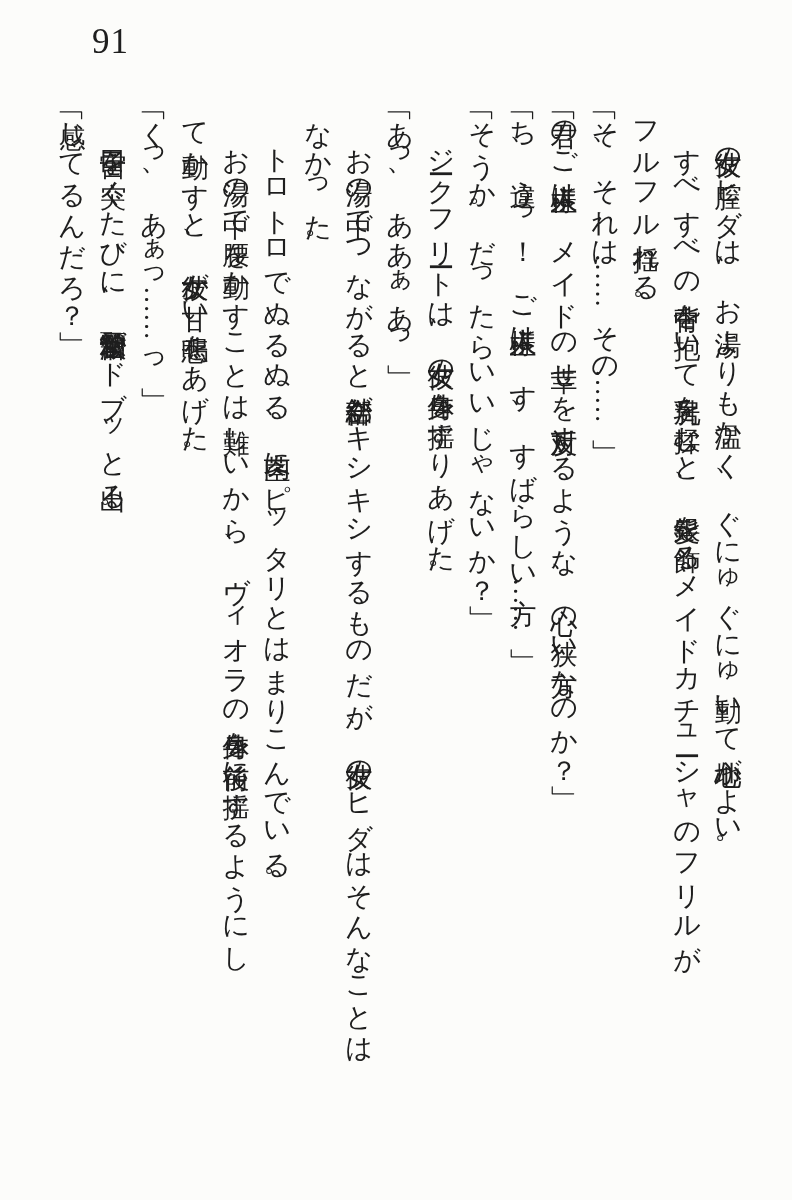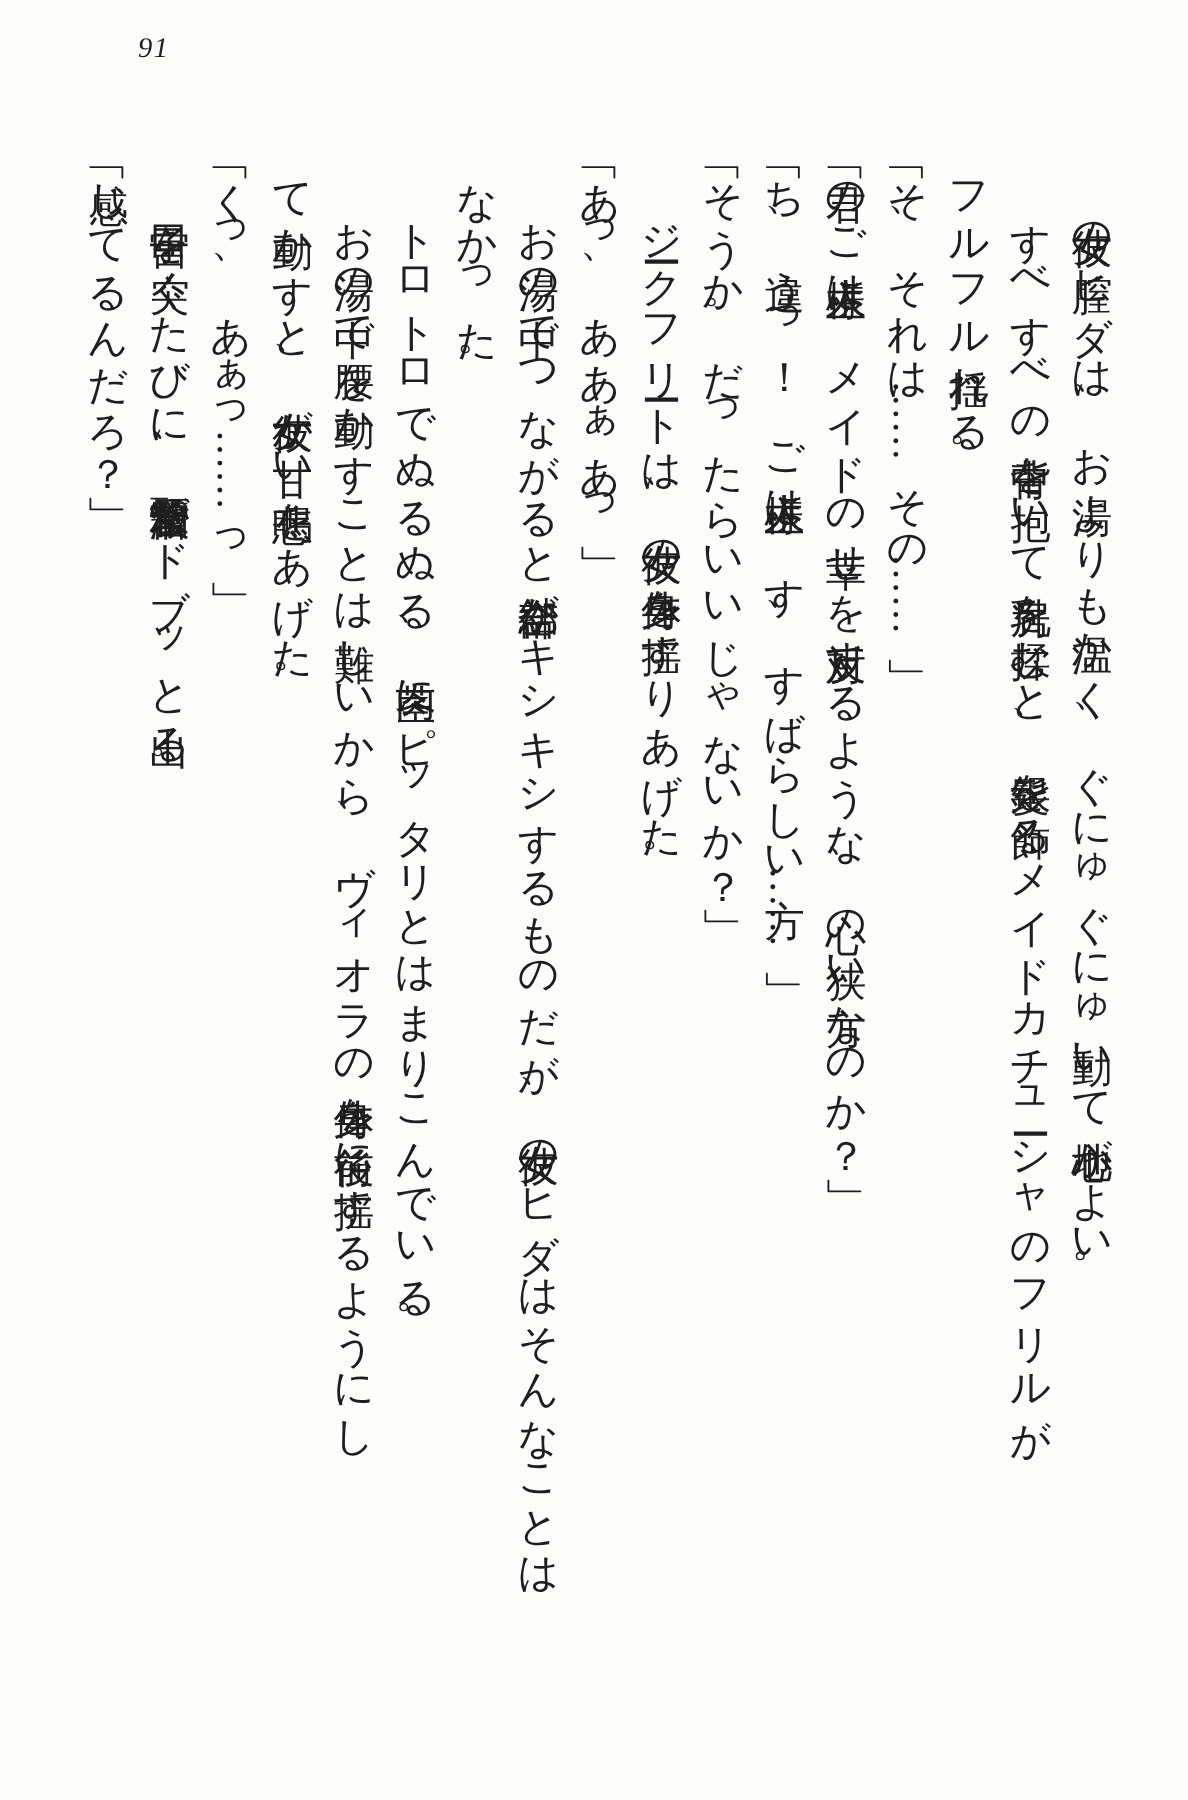--- a/index.html
+++ b/index.html
@@ -15,22 +15,21 @@
   .page {
     position: relative;
     width: 792px;
     height: 1200px;
     box-sizing: border-box;
   }
   .page-number {
     position: absolute;
     top: 22px;
     left: 92px;
-    font-size: 19px;
-    font-style: italic;
+    font-size: 35px;
     letter-spacing: 1px;
   }
   .text-area {
     position: absolute;
     top: 103px;
     right: 44px;
     width: 697px;
     height: 1030px;
     writing-mode: vertical-rl;
     text-orientation: mixed;

